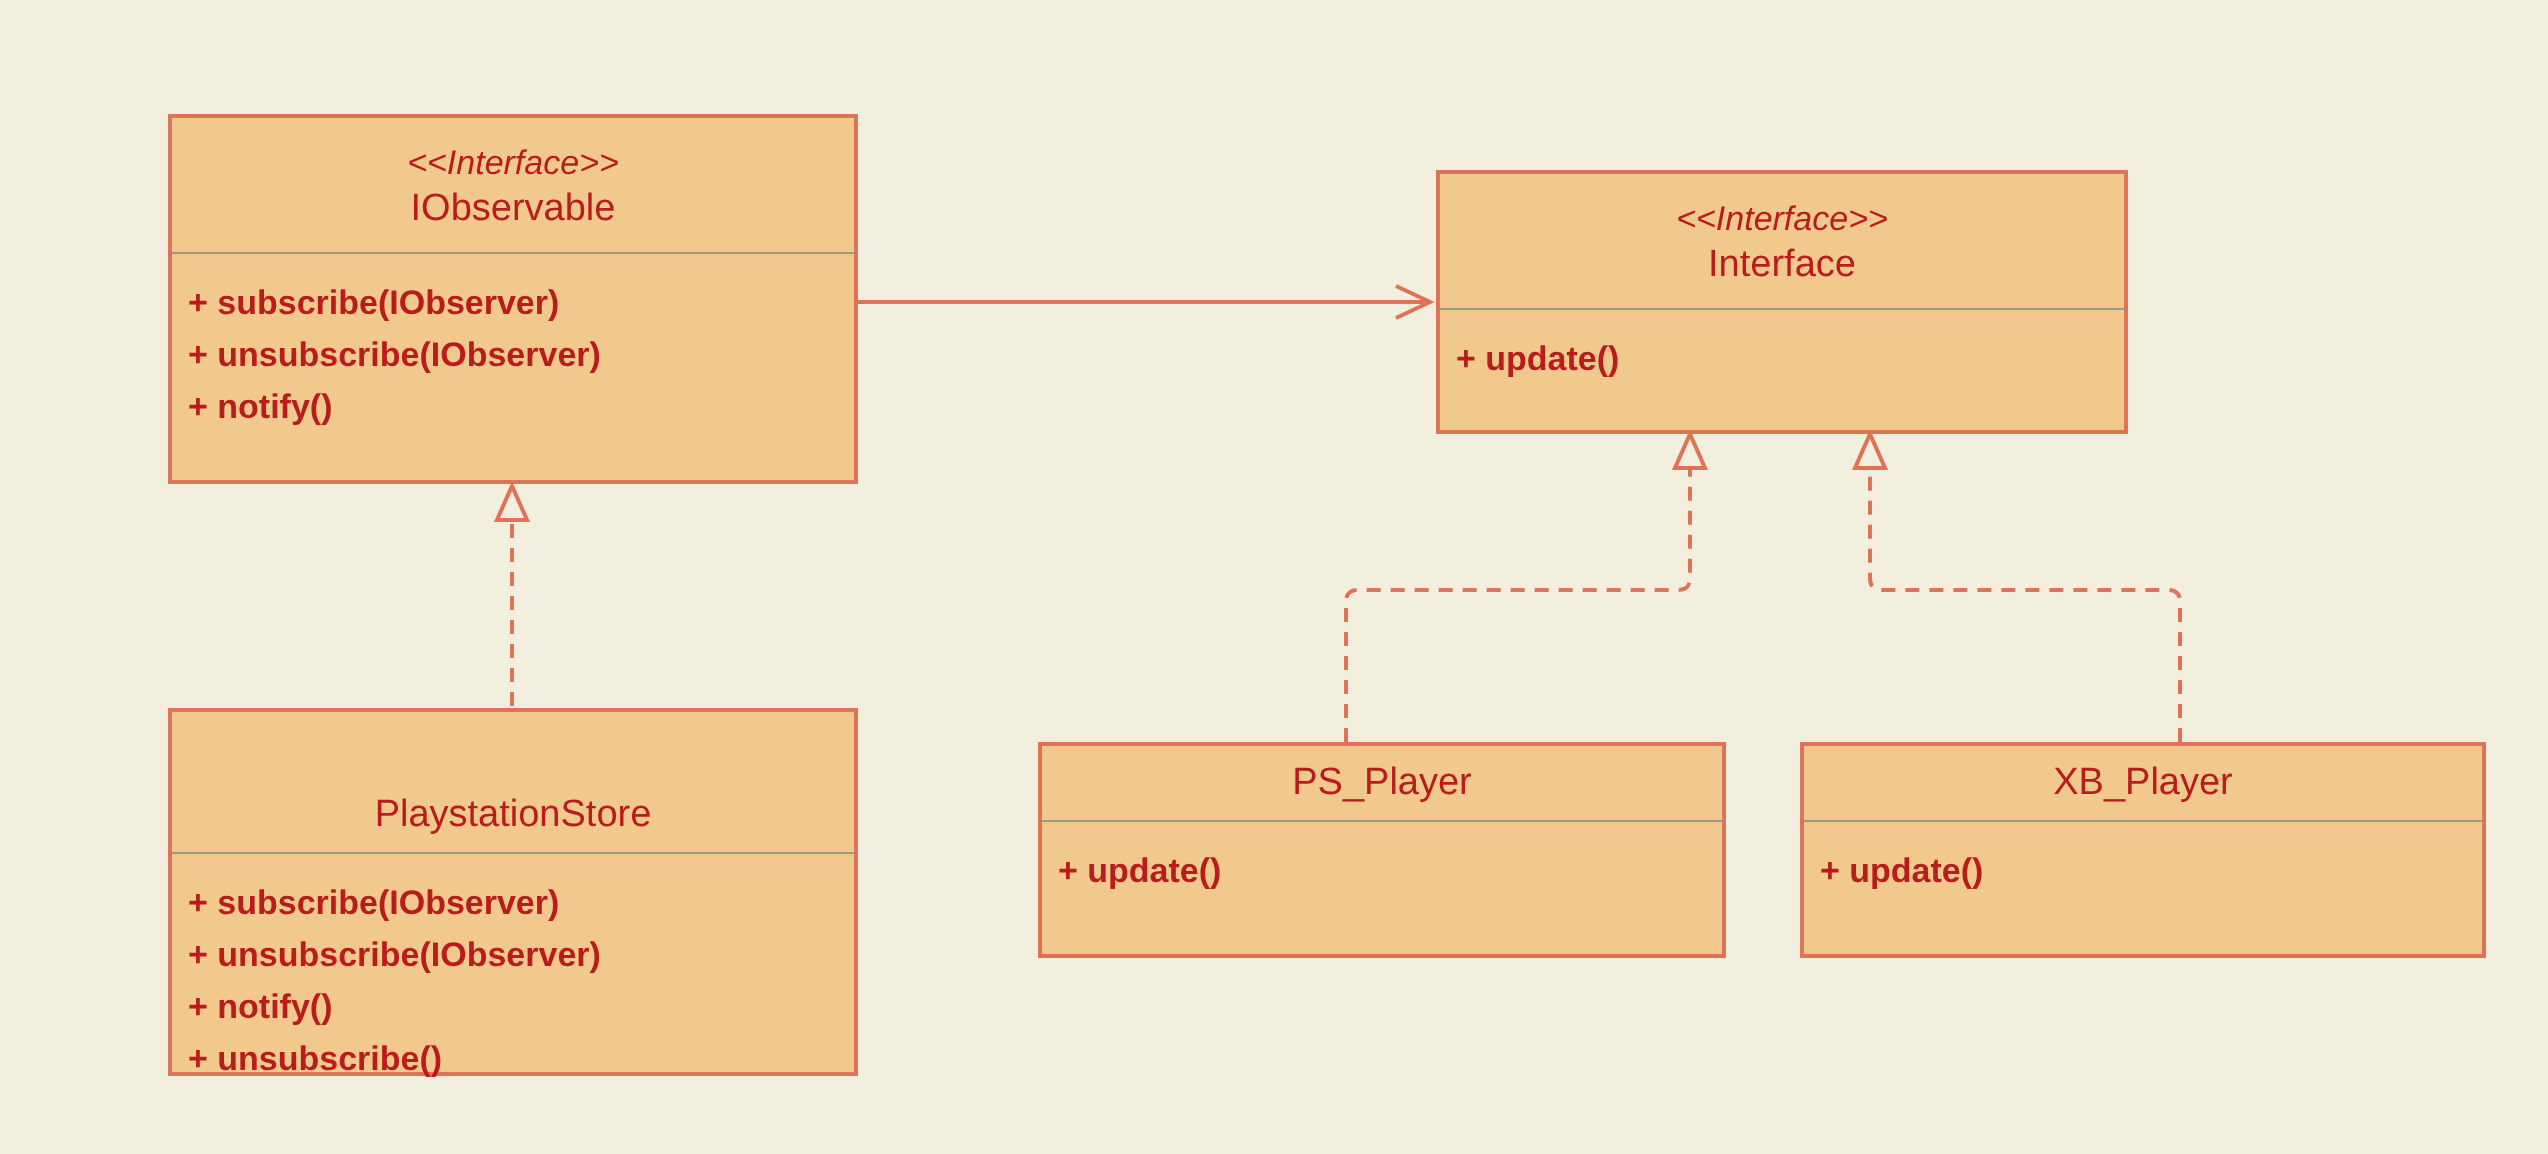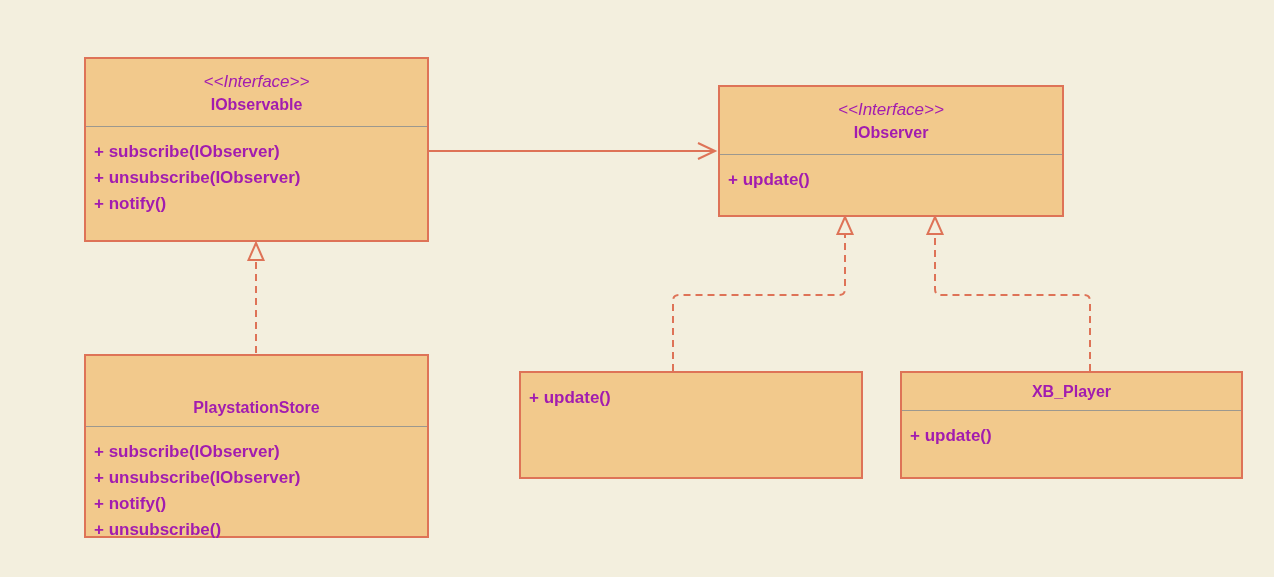--- a/index.html
+++ b/index.html
@@ -17,35 +17,35 @@
   #connector-layer {
     position: absolute;
     left: 0; top: 0;
     width: 1274px; height: 577px;
   }
   .uml-box {
     position: absolute;
     box-sizing: border-box;
     background: #F2C98C;
     border: 2px solid #DE7357;
-    color: #a21caf;
+    color: #b91c1c;
     font-size: 17px;
   }
   .uml-header {
     box-sizing: border-box;
     display: flex;
     flex-direction: column;
     align-items: center;
     justify-content: center;
     border-bottom: 1px solid #9C988F;
     text-align: center;
     line-height: 23px;
   }
   .stereotype { font-style: italic; }
-  .class-name { font-weight: bold; font-size: 16px; }
+  .class-name { font-weight: normal; font-size: 19px; }
   .uml-body {
     padding: 12px 8px 0 8px;
     line-height: 26px;
     font-weight: bold;
   }
   .method { white-space: nowrap; }
 </style>
 </head>
 <body>
 
@@ -82,40 +82,43 @@
     <div class="uml-body">
       <div class="method">+ subscribe(IObserver)</div>
       <div class="method">+ unsubscribe(IObserver)</div>
       <div class="method">+ notify()</div>
     </div>
   </div>
 
   <div class="uml-box" style="left:718px; top:85px; width:346px; height:132px;">
     <div class="uml-header" style="height:68px;">
       <div class="stereotype">&lt;&lt;Interface&gt;&gt;</div>
-      <div class="class-name">IObserver</div>
+      <div class="class-name">Interface</div>
     </div>
     <div class="uml-body">
       <div class="method">+ update()</div>
     </div>
   </div>
 
   <div class="uml-box" style="left:84px; top:354px; width:345px; height:184px;">
     <div class="uml-header" style="height:39px;margin-top:32px;">
       <div class="class-name">PlaystationStore</div>
     </div>
     <div class="uml-body">
       <div class="method">+ subscribe(IObserver)</div>
       <div class="method">+ unsubscribe(IObserver)</div>
       <div class="method">+ notify()</div>
       <div class="method">+ unsubscribe()</div>
     </div>
   </div>
 
   <div class="uml-box" style="left:519px; top:371px; width:344px; height:108px;">
+    <div class="uml-header" style="height:38px;">
+      <div class="class-name">PS_Player</div>
+    </div>
     <div class="uml-body">
       <div class="method">+ update()</div>
     </div>
   </div>
 
   <div class="uml-box" style="left:900px; top:371px; width:343px; height:108px;">
     <div class="uml-header" style="height:38px;">
       <div class="class-name">XB_Player</div>
     </div>
     <div class="uml-body">

